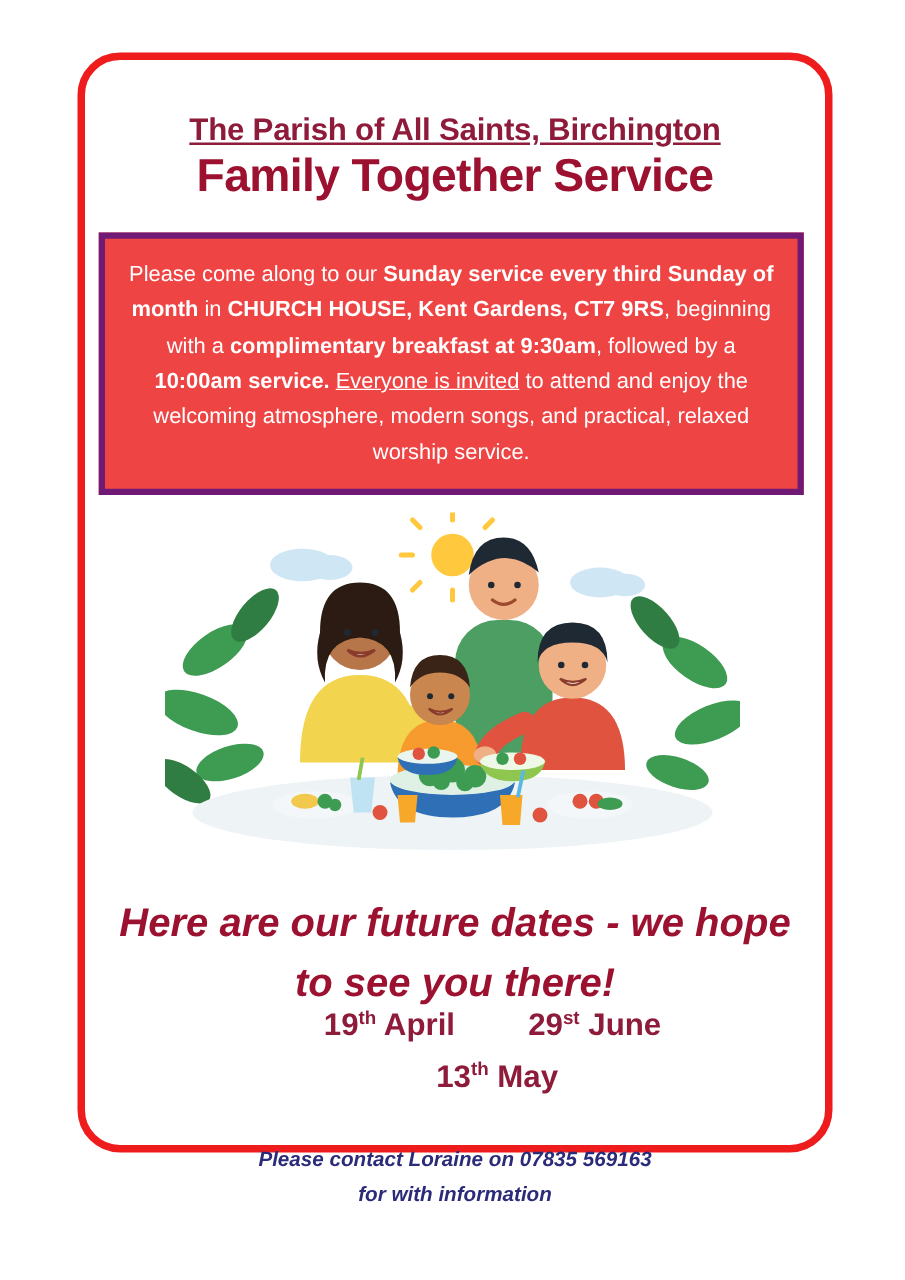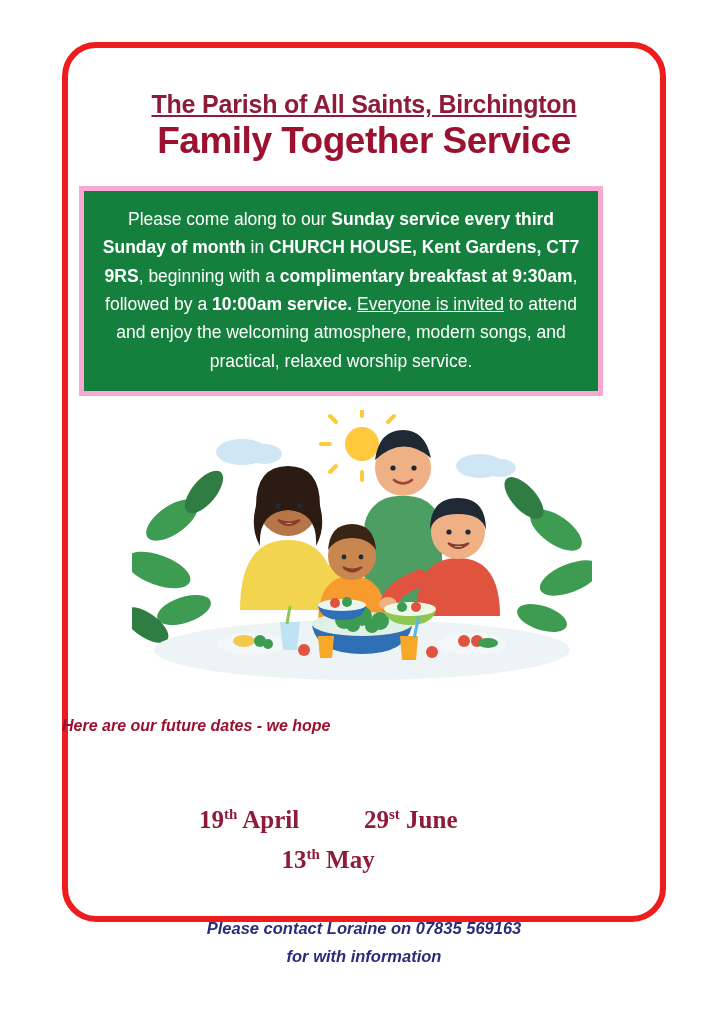--- a/index.html
+++ b/index.html
@@ -64,24 +64,24 @@
     margin-top: 1px;
     letter-spacing: -0.5px;
     font-family: "Liberation Sans", sans-serif;
   }
 
   
   .callout {
     position: absolute;
     left: 17px;
     top: 144px;
-    width: 524px;
+    width: 564px;
     box-sizing: border-box;
-    background: #15803d;
-    border: 5px solid #f9a8d4;
+    background: #ef4444;
+    border: 5px solid #701a75;
     padding: 14px 18px 16px 18px;
   }
   .callout p {
     margin: 0;
     color: #ffffff;
     font-size: 17.5px;
     line-height: 1.62;
     text-align: center;
     font-family: "Liberation Sans", sans-serif;
   }
@@ -96,23 +96,23 @@
     width: 460px;
     height: 280px;
   }
   .illus svg { display: block; }
 
   .dates-head {
     position: absolute;
     left: 0;
     top: 672px;
     width: 604px;
-    text-align: left;
+    text-align: center;
     color: #9c1130;
-    font-size: 16px;
+    font-size: 32px;
     font-style: italic;
     font-weight: bold;
     line-height: 1.5;
     font-family: "Liberation Sans", sans-serif;
   }
 
   .dates-grid {
     position: absolute;
     left: 0;
     top: 764px;
@@ -122,22 +122,21 @@
     font-weight: bold;
     font-family: "Liberation Sans", sans-serif;
   }
   .dates-row {
     display: flex;
     justify-content: center;
     margin-bottom: 12px;
   }
   .date-cell {
     width: 165px;
-    text-align: left;
-    font-family: Liberation Serif, serif;
+    text-align: right;
   }
   .date-cell sup { font-size: 0.6em; }
 
   .contact {
     position: absolute;
     left: 0;
     top: 872px;
     width: 604px;
     text-align: center;
     color: #2b2b7a;
@@ -288,20 +287,21 @@
         <path d="M268 226 h18 l-2 24 h-14z" fill="#f7a829"></path>
         <rect x="283" y="206" width="3" height="22" fill="#5bb8e0" transform="rotate(12 284 217)"></rect>
 
         <circle cx="172" cy="240" r="6" fill="#e0533f"></circle>
         <circle cx="300" cy="242" r="6" fill="#e0533f"></circle>
       </svg>
     </div>
 
     <div class="dates-head">
       <div>Here are our future dates - we hope</div>
+      <div>to see you there!</div>
     </div>
 
     <div class="dates-grid">
       <div class="dates-row">
         <div class="date-cell"><span>19</span><sup>th</sup> <span>April</span></div>
         <div class="date-cell"><span>29</span><sup>st</sup> <span>June</span></div>
       </div>
       <div class="dates-row">
         <div class="date-cell"><span>13</span><sup>th</sup> <span>May</span></div>
       </div>

